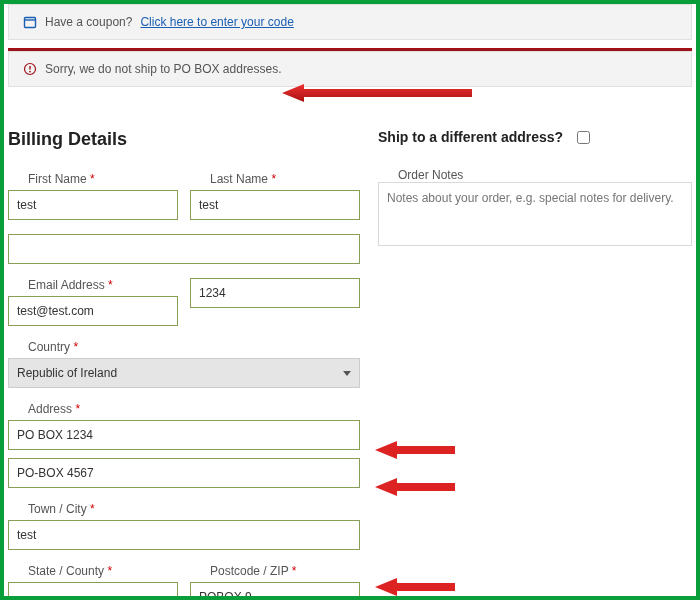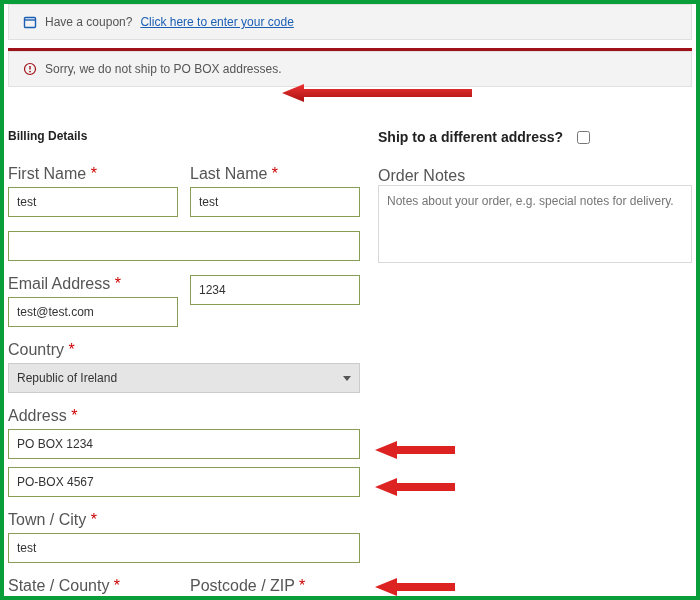--- a/index.html
+++ b/index.html
@@ -48,41 +48,42 @@
   }
   .icon-box { width:14px; height:14px; display:inline-flex; align-items:center; justify-content:center; flex-shrink:0;}
   .cols {
     display: flex;
     margin-top: 42px;
     gap: 18px;
   }
   .left { flex: 0 0 352px; }
   .right { flex: 1; }
   h3.section {
-    font-size: 12px;
+    font-size: 18px;
     font-weight: bold;
     color: #222;
     margin-bottom: 22px;
   }
   .ship-h {
     font-size: 14px;
     font-weight: bold;
     color: #222;
     margin-bottom: 22px;
     display: flex;
     align-items: center;
     gap: 14px;
   }
   .row { display: flex; gap: 12px; margin-bottom: 14px;}
   .field { flex: 1; display: flex; flex-direction: column; }
   .field.full { width: 100%; }
   label.fl {
-    font-size: 16px;
+    font-size: 12px;
     color: #555;
     margin-bottom: 4px;
+    margin-left: 20px;
   }
   .req { color: #c00; }
   input.txt, .select {
     border: 1px solid #899e55;
     background: #fff;
     padding: 6px 8px;
     font-size: 12px;
     color: #333;
     height: 30px;
     width: 100%;
@@ -96,21 +97,21 @@
     cursor: pointer;
   }
   .caret {
     width: 0; height: 0;
     border-left: 4px solid transparent;
     border-right: 4px solid transparent;
     border-top: 5px solid #555;
   }
   textarea.notes {
     width: 100%;
-    height: 78px;
+    height: 64px;
     border: 1px solid #d9d9d9;
     padding: 8px;
     font-size: 12px;
     color: #999;
     resize: none;
     font-family: inherit;
   }
   .addr2 { margin-top: 8px; }
   
   .arrow {

